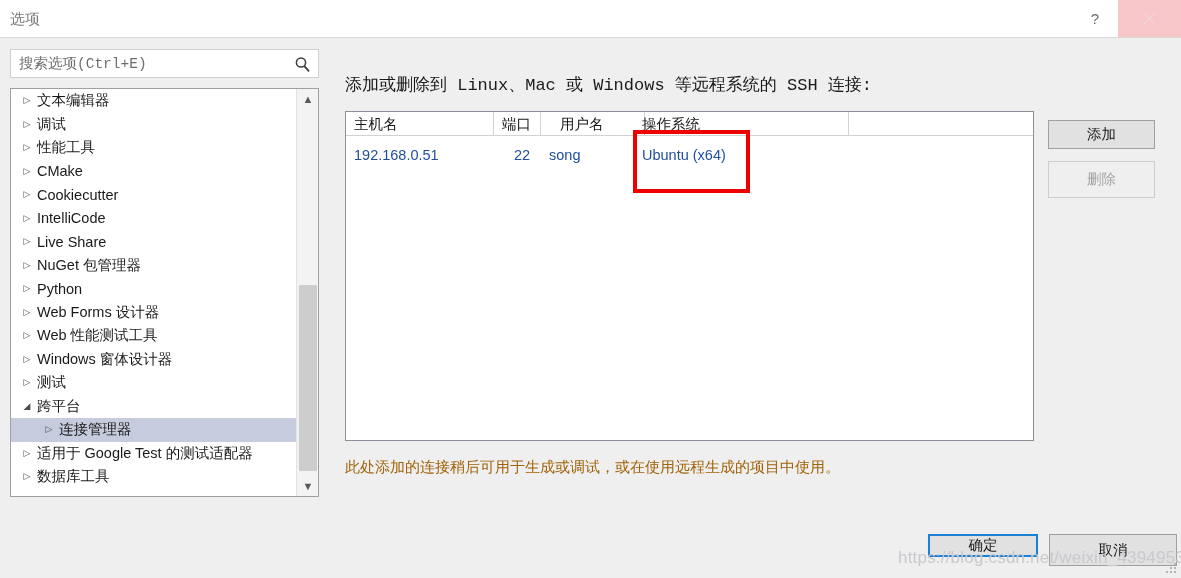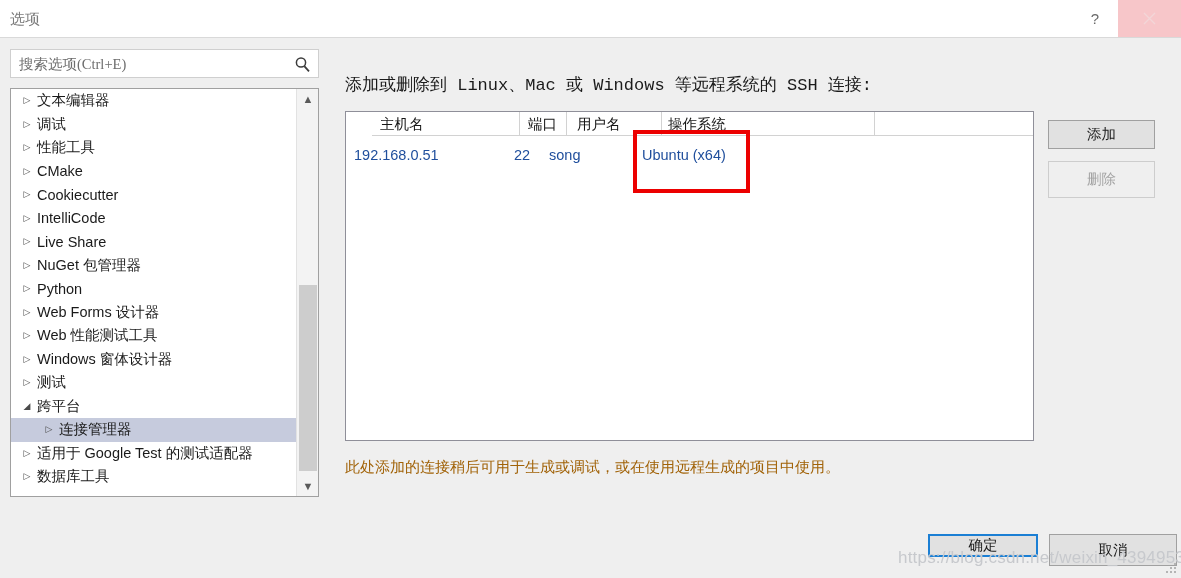--- a/index.html
+++ b/index.html
@@ -45,21 +45,21 @@
   .search-wrap {
     position: absolute; left: 10px; top: 49px;
     width: 309px; height: 29px;
     background: #ffffff;
     border: 1px solid #cfcfcf;
   }
   .search-input {
     position: absolute; left: 8px; top: 4px;
     width: 268px; height: 20px;
     border: none; outline: none;
-    font-family: Liberation Serif, serif;
+    font-family: Liberation Mono, monospace;
     font-size: 14.5px; color: #6d6d6d;
     background: transparent;
   }
   .search-input::placeholder { color: #6d6d6d; opacity: 1; }
   .search-icon {
     position: absolute; right: 6px; top: 4px;
     width: 20px; height: 20px;
     display: flex; align-items: center; justify-content: center;
   }
 
@@ -125,21 +125,20 @@
     position: absolute; left: 345px; top: 111px;
     width: 689px; height: 330px;
     background: #ffffff;
     border: 1px solid #8f8f99;
   }
   .lb-header {
     position: relative;
     height: 24px;
     background: #ffffff;
     border-bottom: 1px solid #d2d2d2;
-    margin-left: 26px;
   }
   .lb-th {
     position: absolute; top: 0; height: 24px;
     display: flex; align-items: center;
     padding-left: 8px;
     font-size: 14.5px; color: #161616;
     border-right: 1px solid #d2d2d2;
     white-space: nowrap;
   }
   .lb-row {
@@ -307,21 +306,21 @@
       <div class="tsb-down">▼</div>
     </div>
   </div>
 
   <div class="pane-desc">添加或删除到 Linux、Mac 或 Windows 等远程系统的 SSH 连接:</div>
 
   <div class="listbox">
     <div class="lb-header" id="lb-header">
         <div class="lb-th" style="left: 0px; width: 148px;">主机名</div>
         <div class="lb-th" style="left: 148px; width: 47px;">端口</div>
-        <div class="lb-th" style="left: 197px; width: 93px;">用户名</div>
+        <div class="lb-th" style="left: 206px; width: 93px;">用户名</div>
         <div class="lb-th" style="left: 288px; width: 215px;">操作系统</div>
         <div class="lb-th" style="left: 503px; width: 184px; border-right: none;"></div>
       </div>
     <div id="lb-body">
         <div class="lb-row">
           <div class="lb-td" style="left: 0px; width: 148px;">192.168.0.51</div>
           <div class="lb-td" style="left: 160px; width: 47px;">22</div>
           <div class="lb-td" style="left: 195px; width: 93px;">song</div>
           <div class="lb-td" style="left: 288px; width: 215px;">Ubuntu (x64)</div>
         </div>

